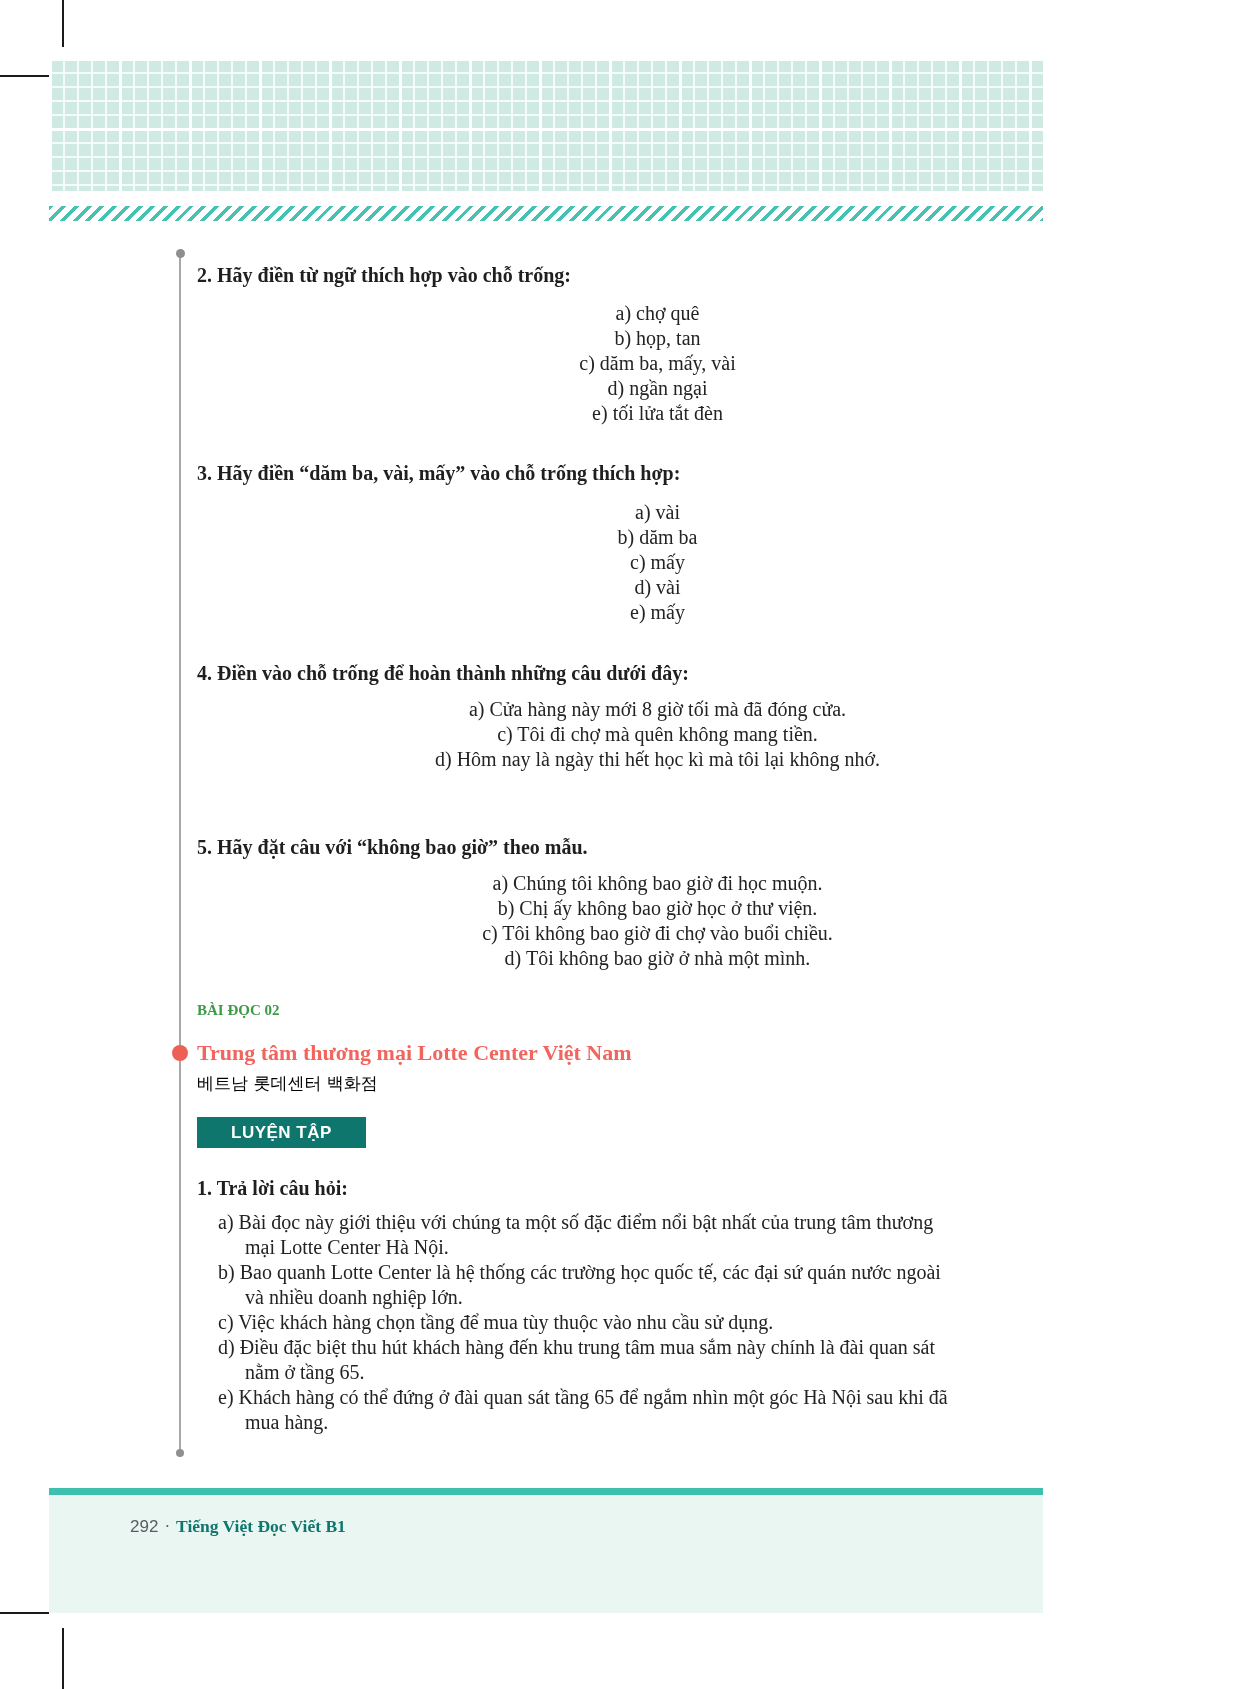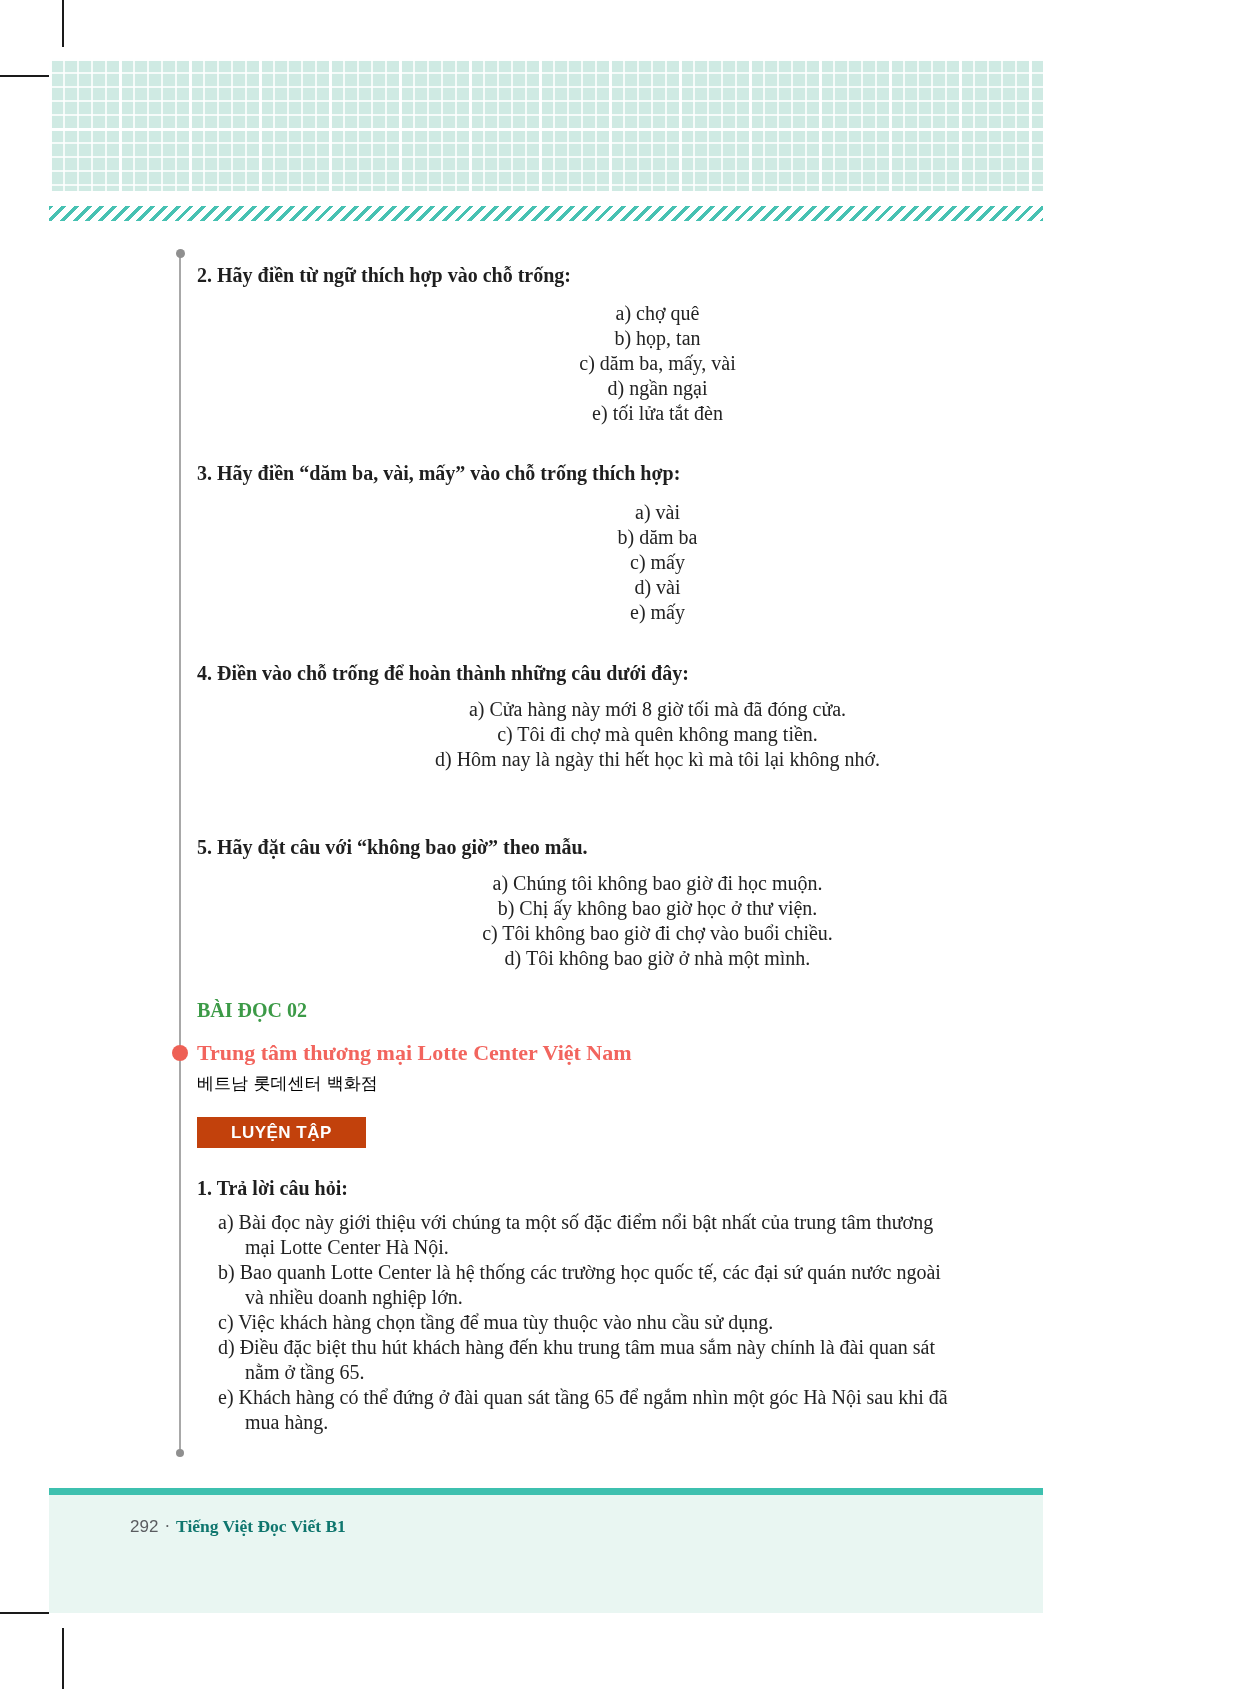--- a/index.html
+++ b/index.html
@@ -38,34 +38,34 @@
   
   .sec-title {
     position: absolute; left: 197px; width: 900px;
     font-weight: bold; font-size: 20px; line-height: 26px; color: #1f1f1f; white-space: nowrap;
   }
   .items { position: absolute; left: 197px; width: 900px; padding-left: 21px; }
   .items .it { font-size: 20px; line-height: 25px; color: #232323; white-space: nowrap; text-align: center; }
 
   .reading-label {
     position: absolute; left: 197px; top: 996px;
-    font-weight: bold; font-size: 20px; line-height: 28px; color: #3c9a47; white-space: nowrap;
+    font-weight: bold; font-size: 15px; line-height: 28px; color: #3c9a47; white-space: nowrap;
   }
   .reading-title {
     position: absolute; left: 197px; top: 1038px;
     font-weight: bold; font-size: 22px; line-height: 30px; color: #f2655e; white-space: nowrap;
   }
   .reading-korean {
     position: absolute; left: 197px; top: 1071px;
     font-family: "DejaVu Sans", "Liberation Sans", sans-serif;
     font-size: 17px; line-height: 24px; color: #000000; white-space: nowrap;
   }
   .badge {
     position: absolute; left: 197px; top: 1117px; height: 31px;
-    background: #c2410c; color: #ffffff;
+    background: #0f766e; color: #ffffff;
     font-family: "Liberation Sans", sans-serif; font-weight: bold; font-size: 17px;
     line-height: 31px; padding: 0 34px; letter-spacing: 0.5px; white-space: nowrap;
   }
   .practice-title {
     position: absolute; left: 197px; top: 1175px;
     font-weight: bold; font-size: 20px; line-height: 26px; color: #1f1f1f; white-space: nowrap;
   }
   .practice-items { position: absolute; left: 197px; top: 1210px; width: 920px; padding-left: 21px; }
   .practice-items .ln { font-size: 20px; line-height: 25px; color: #232323; white-space: nowrap; }
   .practice-items .cont { padding-left: 27px; }

